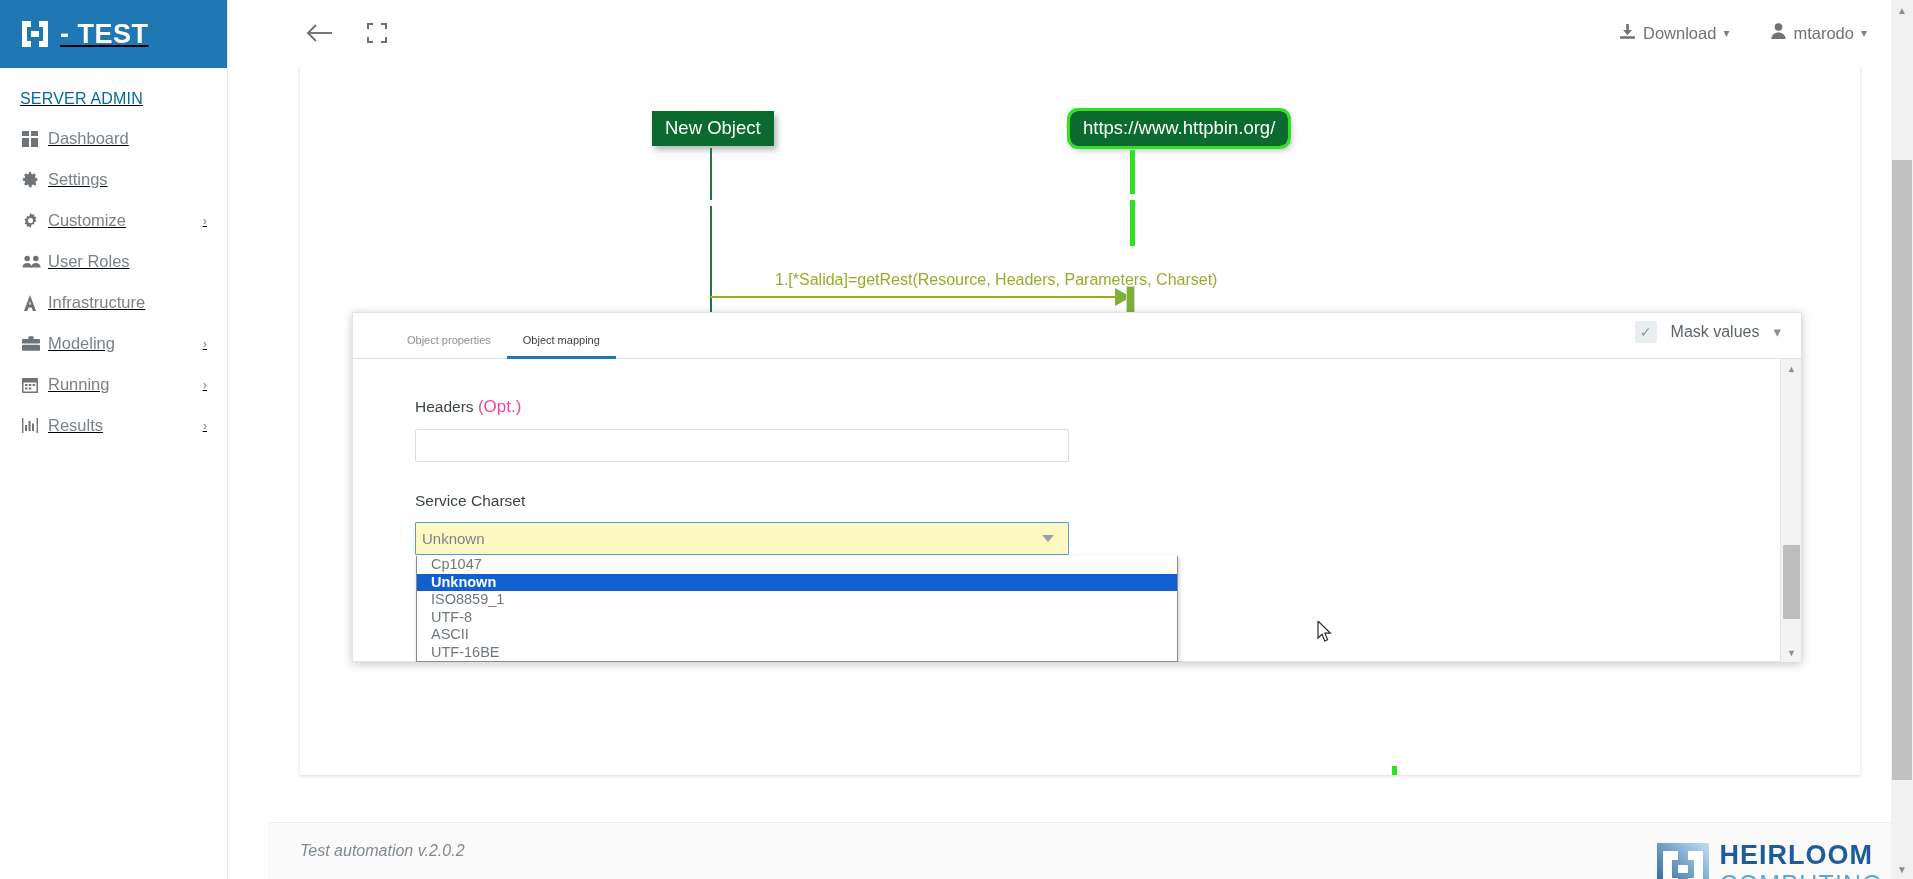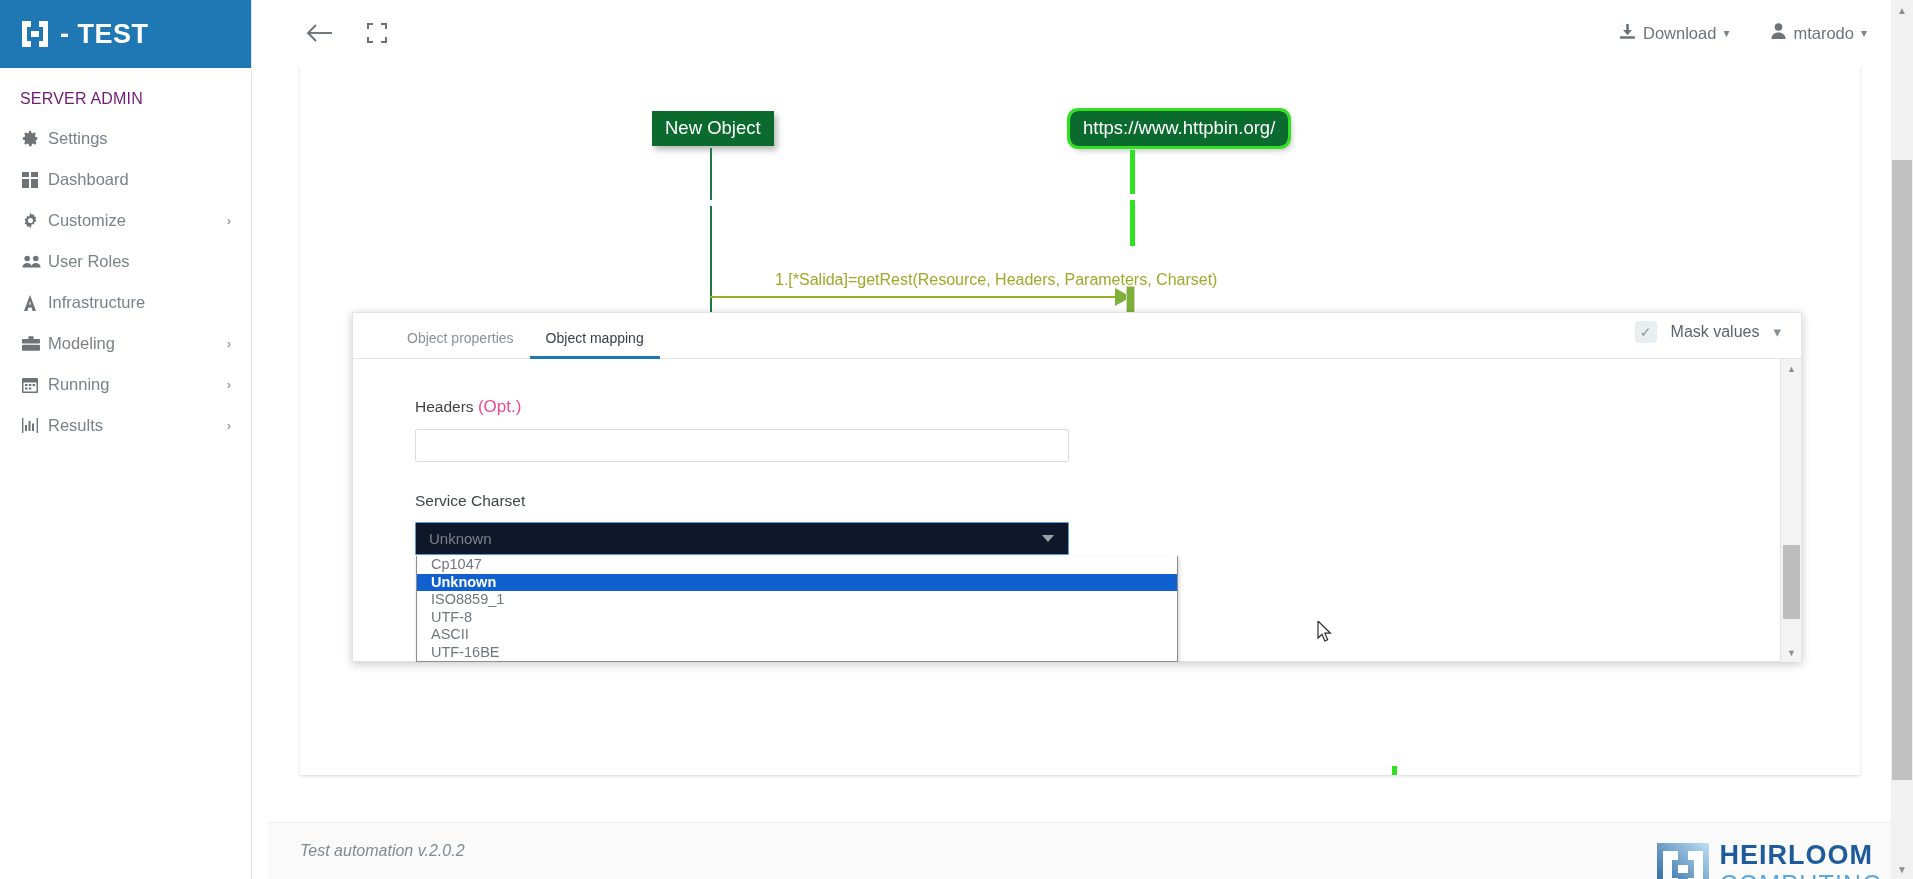--- a/index.html
+++ b/index.html
@@ -7,35 +7,36 @@
     width: 1913px; height: 879px;
     font-family: "Liberation Sans", sans-serif;
     background: #ffffff;
     overflow: hidden;
   }
   .app { position: relative; width: 1913px; height: 879px; }
 
   
   .sidebar {
     position: absolute; left: 0; top: 0;
-    width: 252px; height: 879px;
+    width: 228px; height: 879px;
     background: #ffffff;
     border-right: 1px solid #e7e7e7;
+    text-decoration: underline;
   }
   .brand {
     height: 68px; background: #1f78b4;
     display: flex; align-items: center; padding-left: 20px; gap: 10px;
   }
   .brand-mark { width: 30px; height: 30px; position: relative; flex: 0 0 auto; }
   .brand-mark svg { display: block; }
   .brand-title {
     color: #ffffff; font-size: 27px; font-weight: bold; letter-spacing: .5px;
   }
   .nav-head {
-    color: #701a75; font-size: 16px; padding: 22px 0 10px 20px; letter-spacing: .2px;
+    color: #0369a1; font-size: 16px; padding: 22px 0 10px 20px; letter-spacing: .2px;
   }
   .nav-item {
     display: flex; align-items: center; height: 41px;
     padding: 0 20px 0 22px; color: #7a8287; font-size: 16.5px;
     cursor: pointer; position: relative;
   }
   .nav-ico {
     width: 26px; flex: 0 0 26px; color: #6d7377;
     display: flex; align-items: center; justify-content: flex-start;
   }
@@ -98,21 +99,21 @@
     position: absolute; left: 52px; top: 246px;
     width: 1450px; height: 350px; background: #ffffff;
     box-shadow: 0 2px 9px rgba(0,0,0,.22);
     border: 1px solid #e3e3e3;
   }
   .tabs {
     position: relative; height: 46px; border-bottom: 1px solid #e3e3e3;
     display: flex; align-items: flex-end; padding-left: 38px;
   }
   .tab {
-    font-size: 14px; color: #8a9196; padding: 0 16px 12px 16px;
+    font-size: 11px; color: #8a9196; padding: 0 16px 12px 16px;
     cursor: pointer; position: relative;
   }
   .tab.active { color: #3a4146; }
   .tab.active::after {
     content: ""; position: absolute; left: 0; right: 0; bottom: -1px;
     height: 3px; background: #1f78b4;
   }
   .mask-wrap {
     position: absolute; right: 20px; top: 8px;
     display: flex; align-items: center; gap: 14px; cursor: pointer;
@@ -128,23 +129,23 @@
     position: relative; height: 303px; overflow: hidden;
   }
   .form { padding: 38px 0 0 62px; }
   .field-label { font-size: 15.5px; color: #3d4448; margin-bottom: 12px; }
   .field-label .opt { font-size: 17px; color: #ec4899; }
   .txt-input {
     width: 654px; height: 33px; border: 1px solid #dcdcdc; background: #fff;
     border-radius: 2px; margin-bottom: 30px;
   }
   .sel-box {
-    width: 654px; height: 33px; border: 1px solid #5b9bd5; background: #0f172a;
+    width: 654px; height: 33px; border: 1px solid #5b9bd5; background: #fef9c3;
     border-radius: 1px; display: flex; align-items: center;
-    padding: 0 8px 0 13px; position: relative;
+    padding: 0 8px 0 6px; position: relative;
   }
   .sel-value { font-size: 15px; color: #7c8287; flex: 1 1 auto; }
   .sel-arrow {
     width: 0; height: 0; border-left: 6px solid transparent;
     border-right: 6px solid transparent; border-top: 7px solid #9aa1a6;
     margin-right: 6px;
   }
   .dropdown {
     position: absolute; left: 0; top: 33px; width: 762px;
     background: #ffffff; border: 1px solid #8d8d8d; border-top: none;
@@ -218,38 +219,38 @@
           <path fill="#ffffff" d="M2,2 h9 v6 h-4 v14 h4 v6 h-9 z M19,2 h9 v26 h-9 v-6 h4 v-14 h-4 z M11,12 h8 v6 h-8 z"></path>
         </svg>
       </span>
       <span class="brand-title">- TEST</span>
     </div>
 
     <div class="nav-head">SERVER ADMIN</div>
 
     <div class="nav-item">
       <span class="nav-ico">
-        <svg width="17" height="17" viewBox="0 0 20 20" fill="#6d7377">
-            <path d="M10 6.5a3.5 3.5 0 100 7 3.5 3.5 0 000-7zm0 5.2a1.7 1.7 0 110-3.4 1.7 1.7 0 010 3.4z"></path>
-            <path d="M18 11.4v-2.8l-2.2-.4a6.1 6.1 0 00-.7-1.7l1.3-1.8-2-2-1.8 1.3a6.1 6.1 0 00-1.7-.7L10.6 1H8.4l-.4 2.3c-.6.15-1.17.4-1.7.7L4.5 2.7l-2 2 1.3 1.8c-.3.53-.55 1.1-.7 1.7L1 8.6v2.8l2.1.4c.15.6.4 1.17.7 1.7L2.5 15.3l2 2 1.8-1.3c.53.3 1.1.55 1.7.7l.4 2.3h2.8l.4-2.3c.6-.15 1.17-.4 1.7-.7l1.8 1.3 2-2-1.3-1.8c.3-.53.55-1.1.7-1.7z"></path>
-          </svg>
-      </span>
-      <span class="nav-label">Settings</span>
-    </div>
-
-    <div class="nav-item">
-      <span class="nav-ico">
         <svg width="16" height="16" viewBox="0 0 16 16" fill="#6d7377">
             <rect x="0" y="0" width="7" height="5"></rect>
             <rect x="9" y="0" width="7" height="5"></rect>
             <rect x="0" y="7" width="7" height="9"></rect>
             <rect x="9" y="7" width="7" height="9"></rect>
           </svg>
       </span>
       <span class="nav-label">Dashboard</span>
+    </div>
+
+    <div class="nav-item">
+      <span class="nav-ico">
+        <svg width="17" height="17" viewBox="0 0 20 20" fill="#6d7377">
+            <path d="M10 6.5a3.5 3.5 0 100 7 3.5 3.5 0 000-7zm0 5.2a1.7 1.7 0 110-3.4 1.7 1.7 0 010 3.4z"></path>
+            <path d="M18 11.4v-2.8l-2.2-.4a6.1 6.1 0 00-.7-1.7l1.3-1.8-2-2-1.8 1.3a6.1 6.1 0 00-1.7-.7L10.6 1H8.4l-.4 2.3c-.6.15-1.17.4-1.7.7L4.5 2.7l-2 2 1.3 1.8c-.3.53-.55 1.1-.7 1.7L1 8.6v2.8l2.1.4c.15.6.4 1.17.7 1.7L2.5 15.3l2 2 1.8-1.3c.53.3 1.1.55 1.7.7l.4 2.3h2.8l.4-2.3c.6-.15 1.17-.4 1.7-.7l1.8 1.3 2-2-1.3-1.8c.3-.53.55-1.1.7-1.7z"></path>
+          </svg>
+      </span>
+      <span class="nav-label">Settings</span>
     </div>
 
     <div class="nav-item">
       <span class="nav-ico">
         <svg width="17" height="17" viewBox="0 0 20 20" fill="#6d7377">
             <path d="M10 1l1.6 2.2 2.6-.6.3 2.7 2.5 1-1.4 2.3 1.4 2.3-2.5 1-.3 2.7-2.6-.6L10 19l-1.6-2.2-2.6.6-.3-2.7-2.5-1 1.4-2.3L3 8.3l2.5-1 .3-2.7 2.6.6z"></path>
             <circle cx="10" cy="10" r="3" fill="#ffffff"></circle>
           </svg>
       </span>
       <span class="nav-label">Customize</span>

